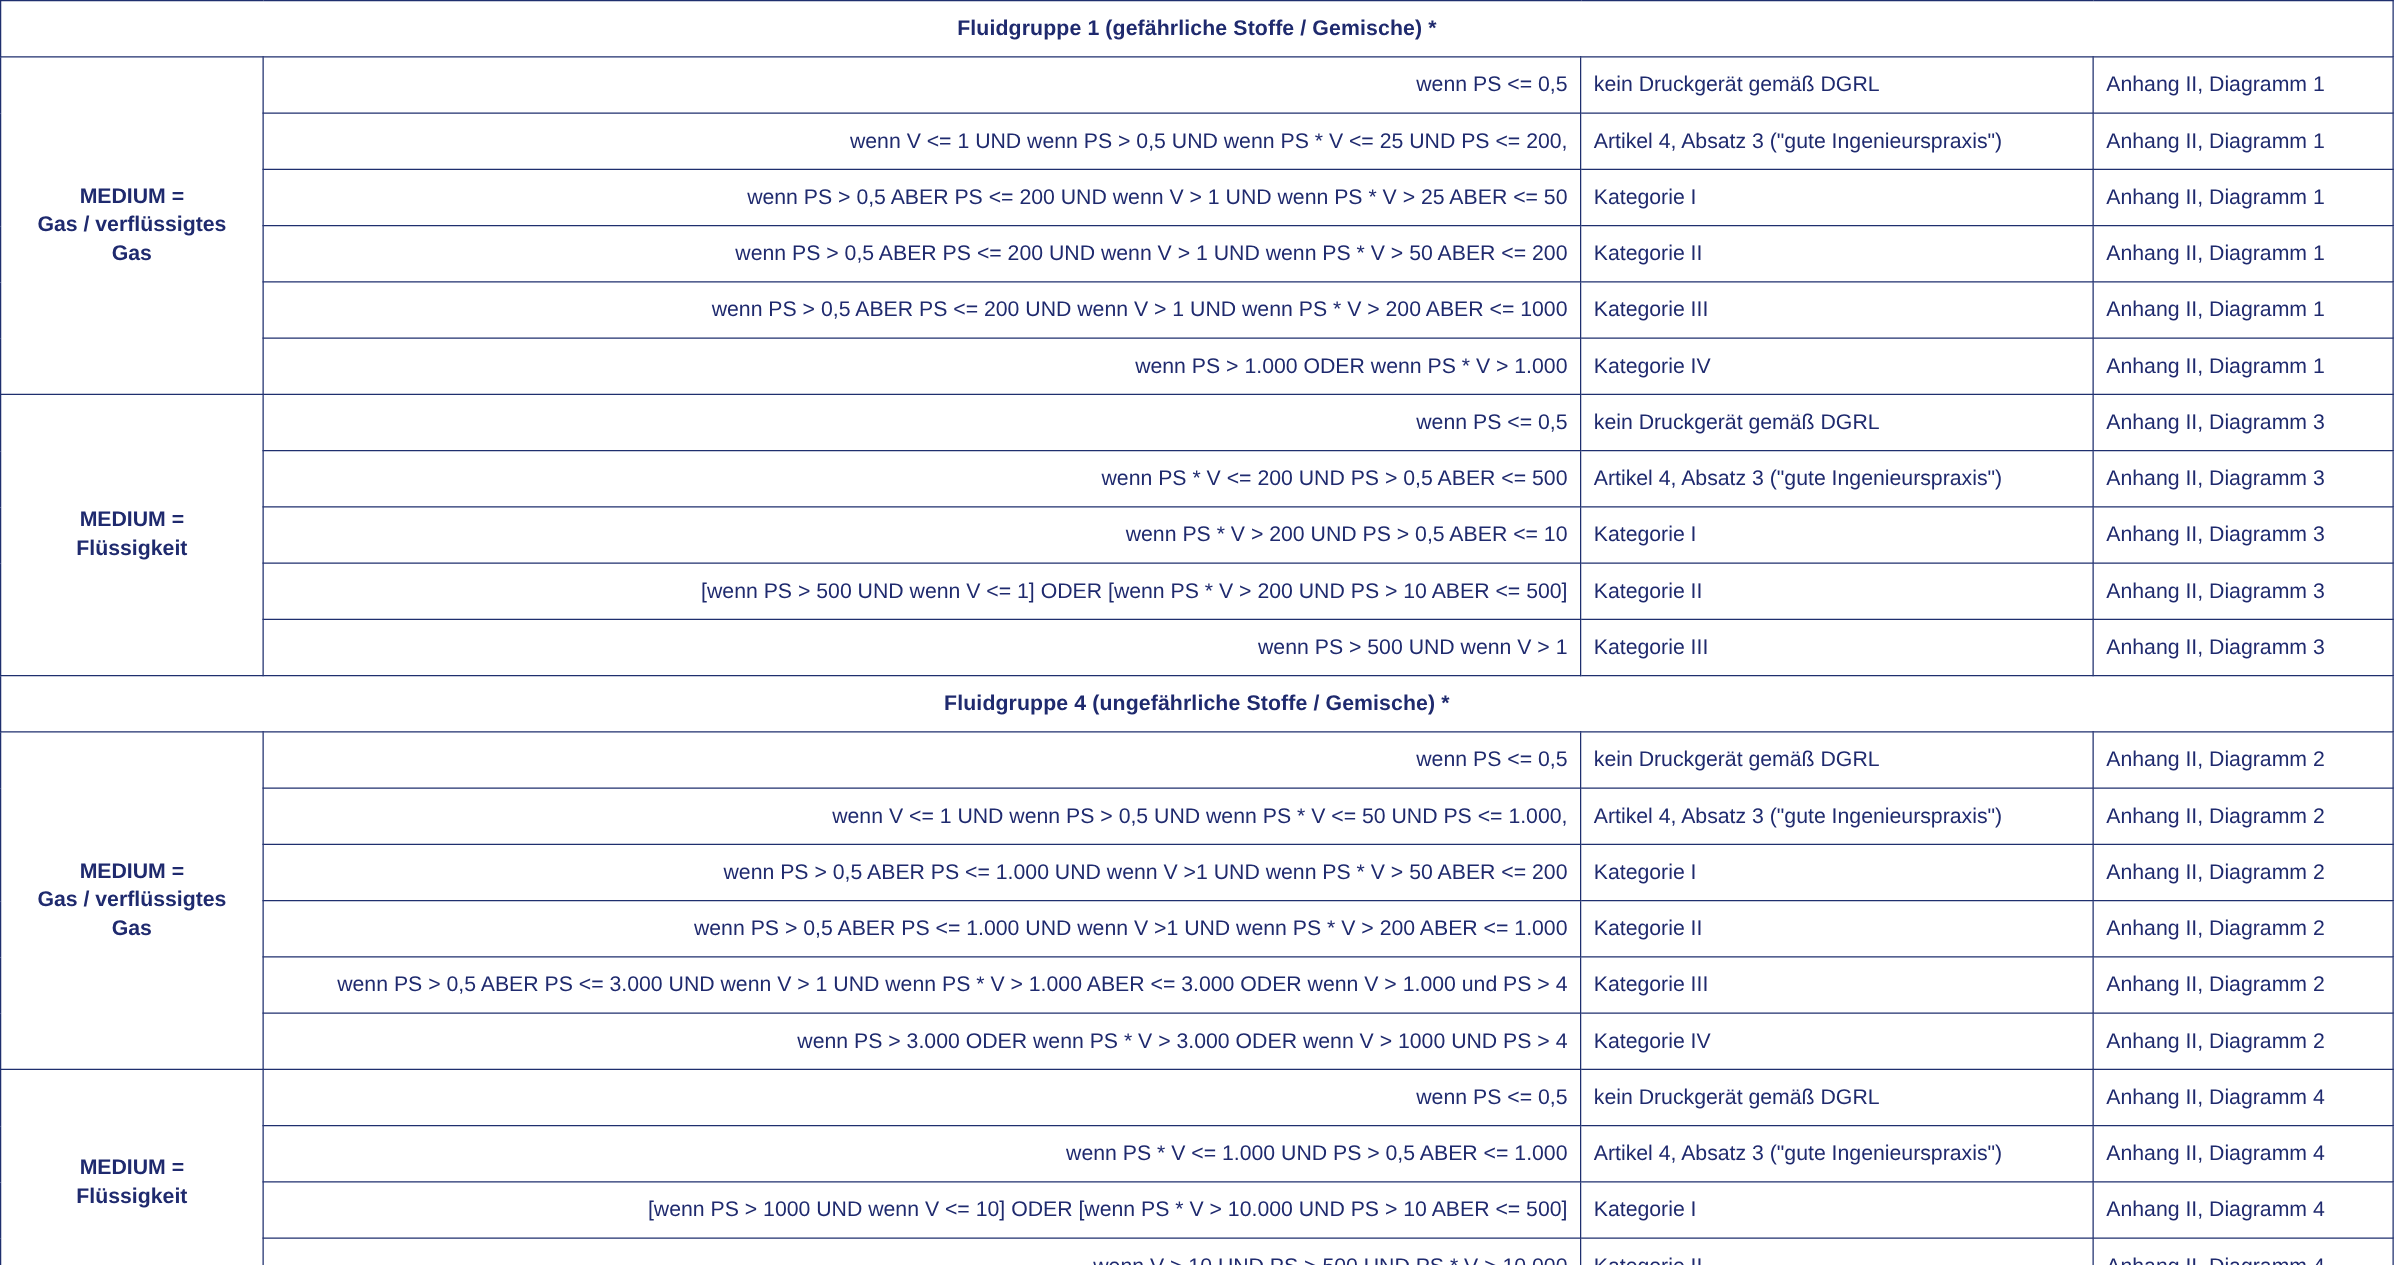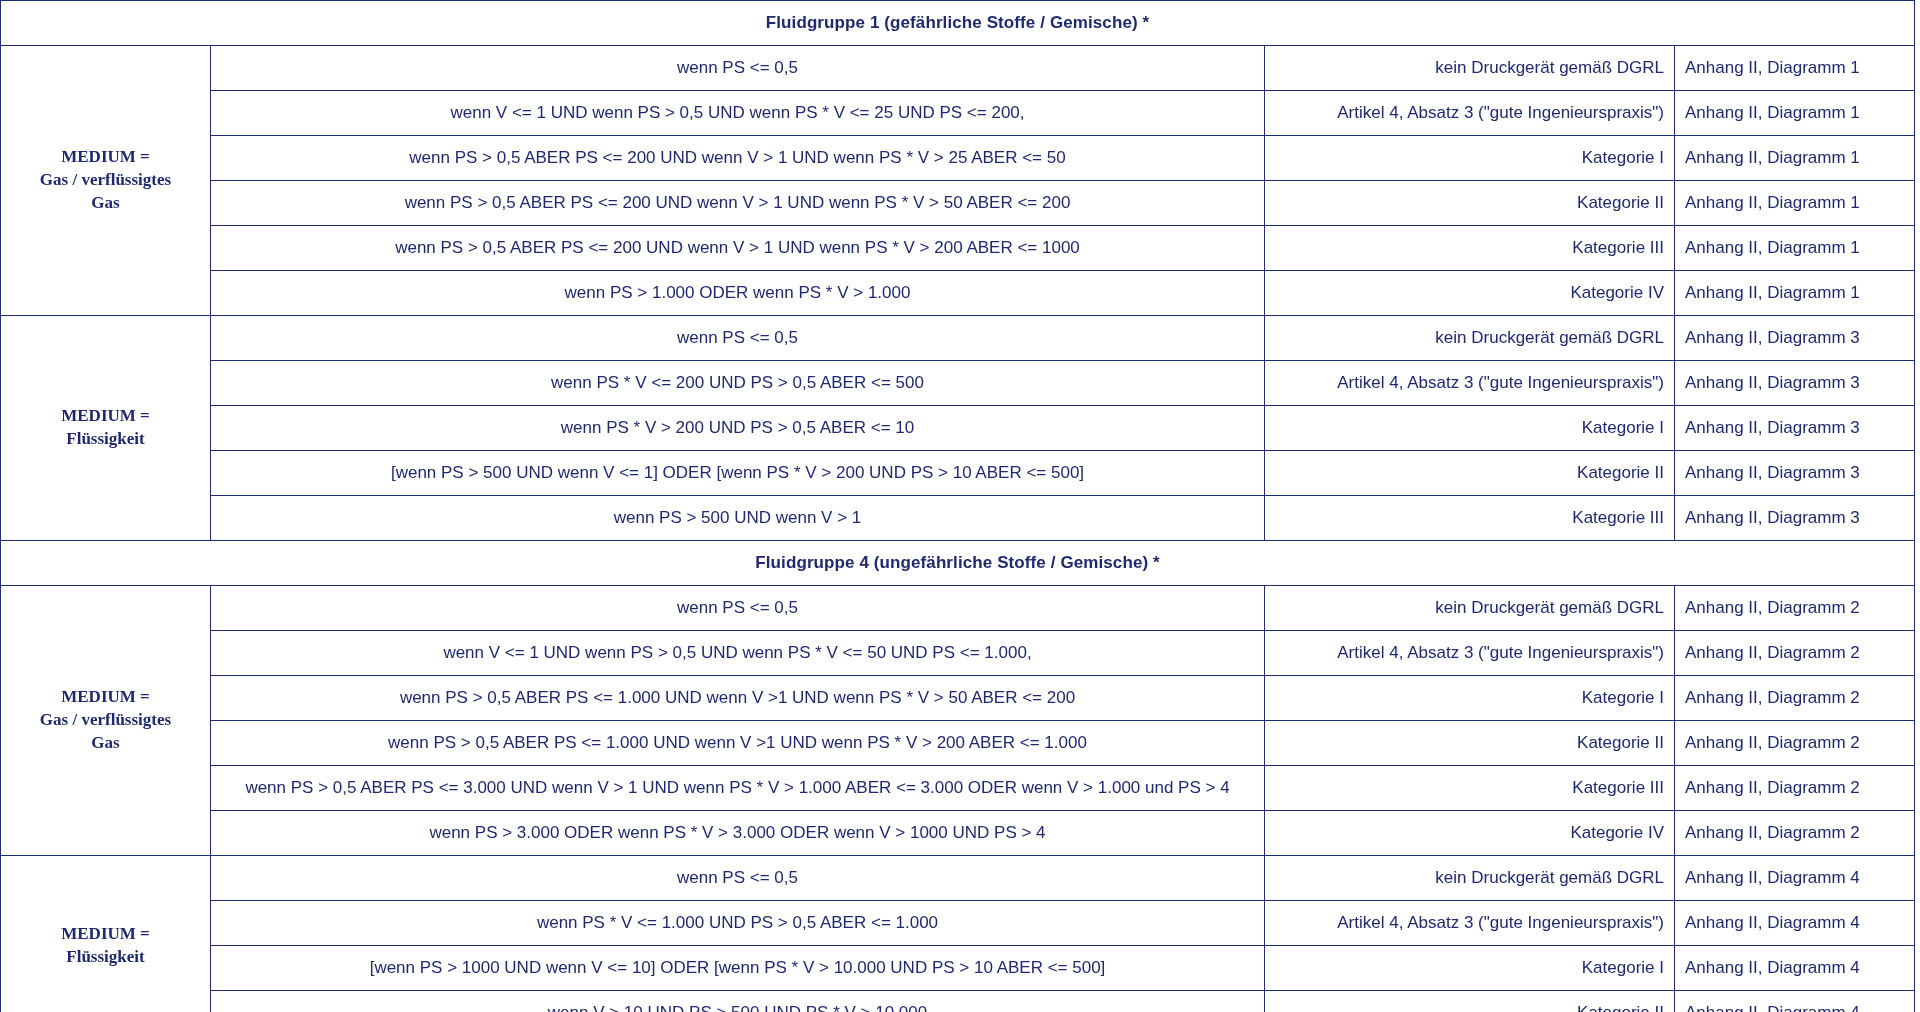--- a/index.html
+++ b/index.html
@@ -41,29 +41,28 @@
     font-size: 18px;
     height: 38px;
     letter-spacing: 0.1px;
   }
   td.medium-cell {
     text-align: center;
     font-weight: bold;
     font-size: 18px;
     line-height: 1.35;
     width: 210px;
-    font-family: Liberation Serif, serif;
   }
   td.condition-cell {
-    text-align: center;
+    text-align: right;
     font-size: 17px;
     padding-left: 12px;
   }
   td.category-cell {
-    text-align: right;
+    text-align: left;
     width: 410px;
     font-size: 17px;
   }
   td.annex-cell {
     text-align: left;
     width: 240px;
     font-size: 17px;
   }
   td.tall {
     height: 60px;

